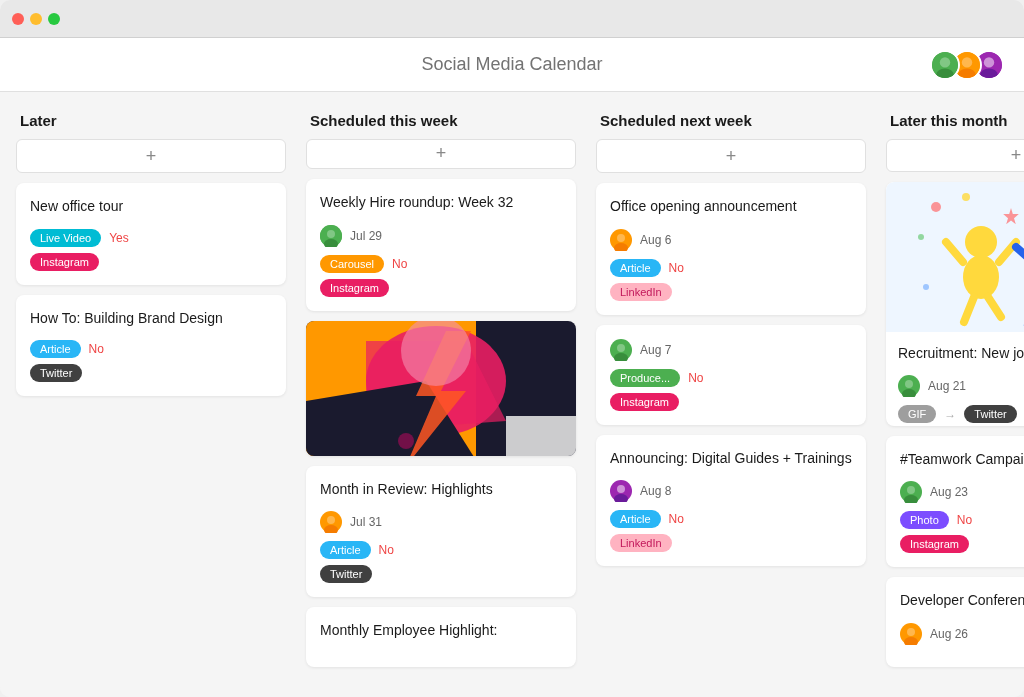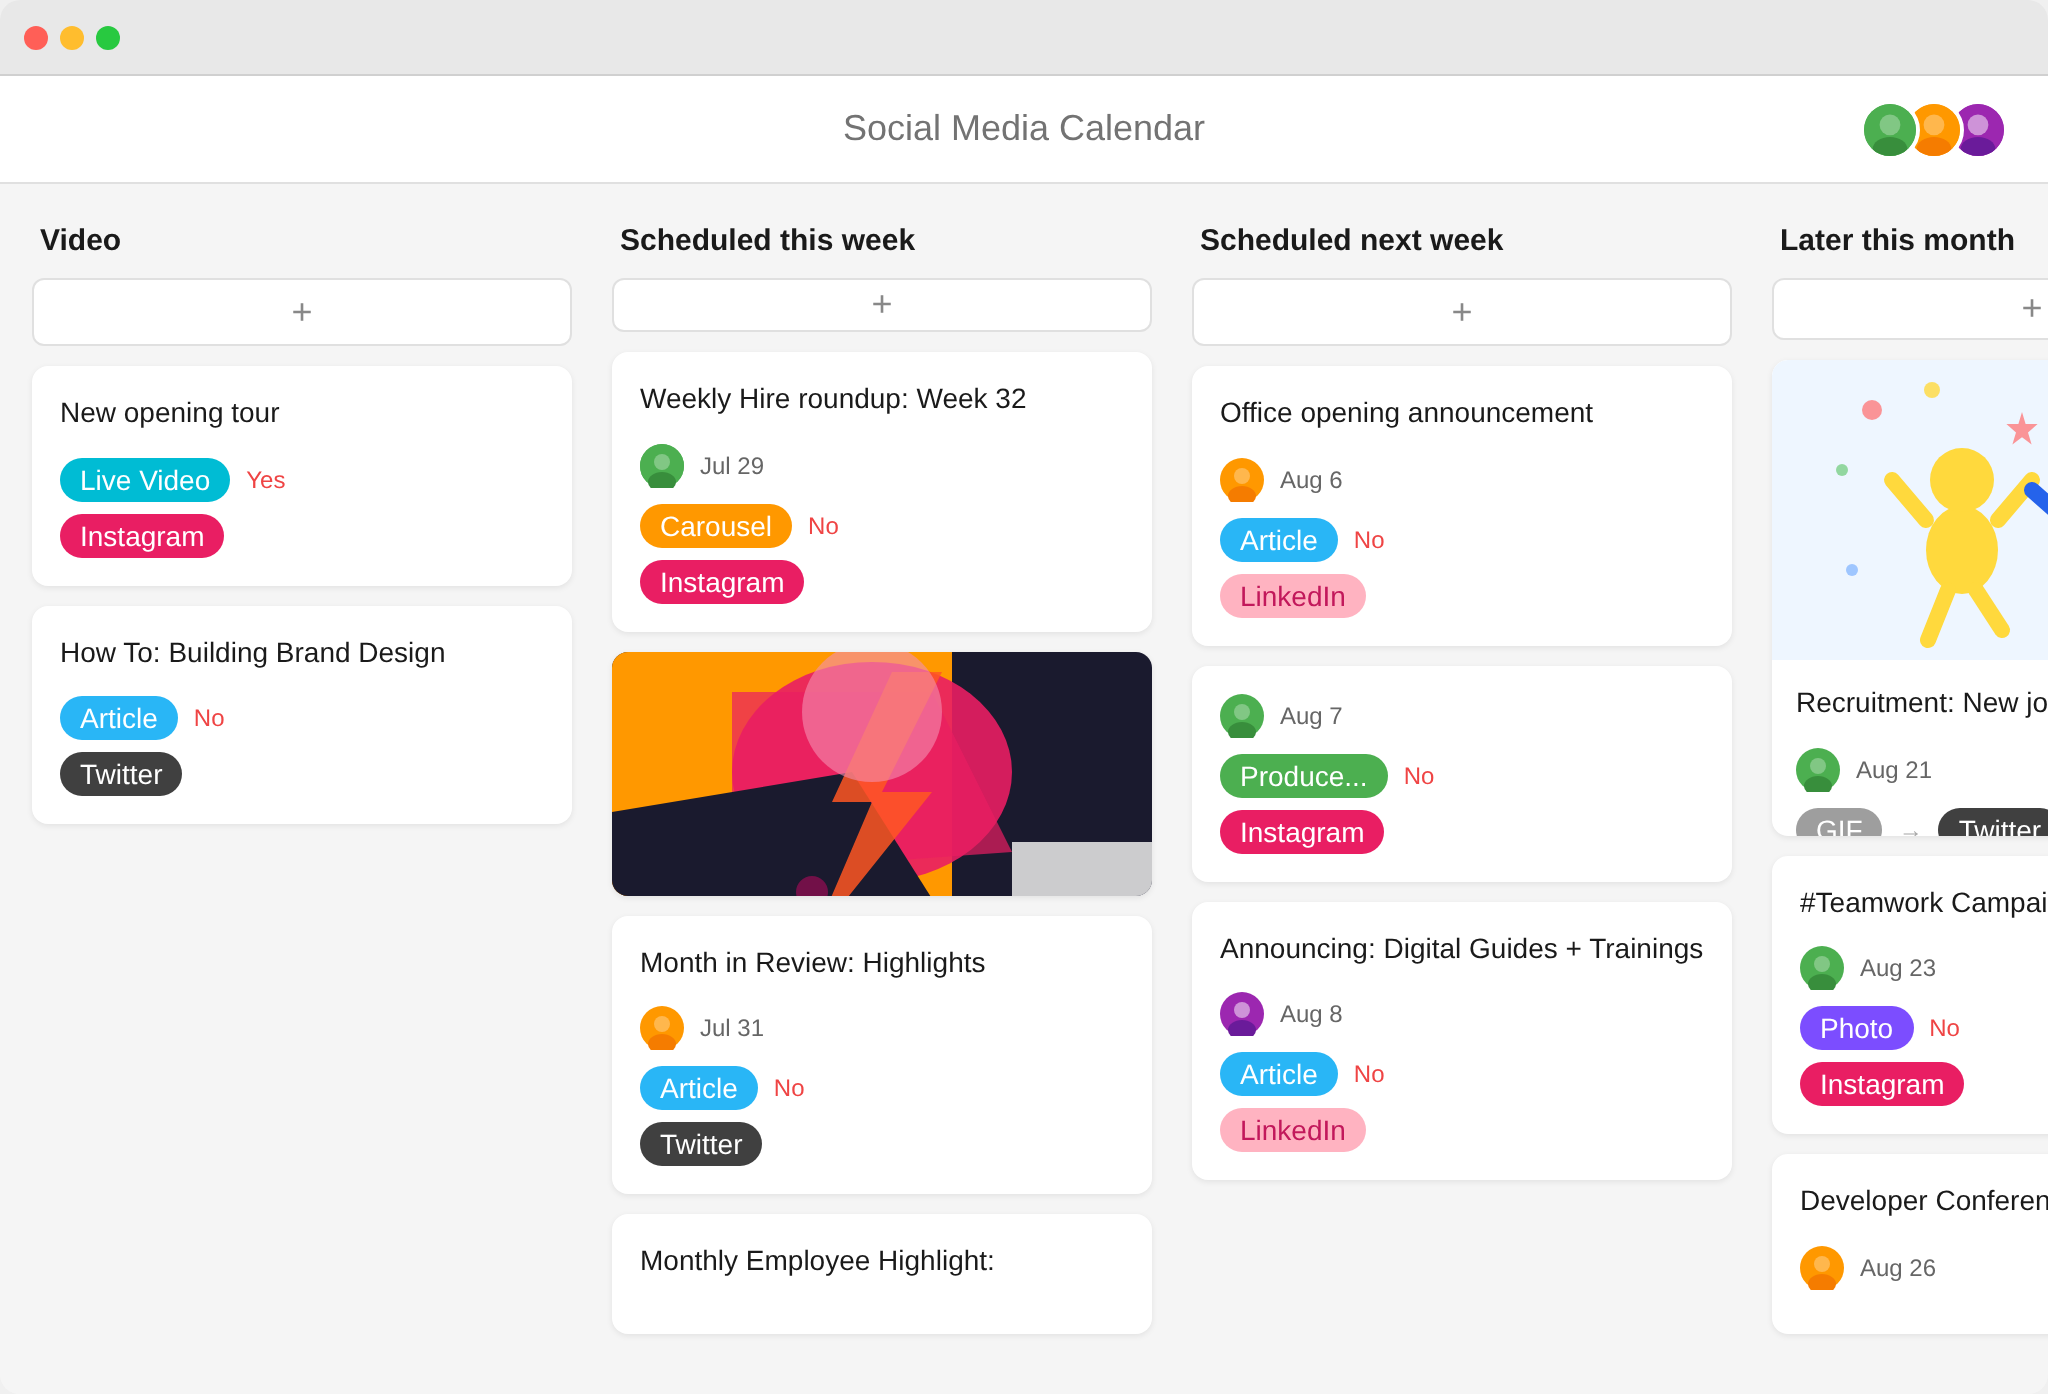--- a/index.html
+++ b/index.html
@@ -149,21 +149,21 @@
     .tags-row {
       display: flex;
       align-items: center;
       gap: 8px;
       flex-wrap: wrap;
       margin-top: 4px;
     }
     .tag {
       padding: 3px 10px;
       border-radius: 12px;
-      font-size: 14px;
+      font-size: 11px;
       font-weight: 500;
       color: white;
       display: inline-block;
     }
     .tag-live-video { background: #00BCD4; }
     .tag-instagram { background: #E91E63; }
     .tag-article { background: #29B6F6; }
     .tag-twitter { background: #404040; }
     .tag-carousel { background: #FF9800; }
     .tag-produce { background: #4CAF50; }
@@ -223,25 +223,25 @@
             <circle cx="15" cy="12" r="6" fill="#CE93D8"></circle>
             <ellipse cx="15" cy="26" rx="10" ry="7" fill="#6A1B9A"></ellipse>
           </svg>
       </div>
     </div>
   </div>
 
   <div class="board">
 
     <div class="column">
-      <div class="column-header">Video</div>
+      <div class="column-header">Later</div>
       <div class="add-btn">+</div>
 
       <div class="card">
-        <div class="card-title">New opening tour</div>
+        <div class="card-title">New office tour</div>
         <div class="tags-row">
           <span class="tag tag-live-video">Live Video</span>
           <span class="yes-no">Yes</span>
         </div>
         <div class="tags-row" style="margin-top:6px;">
           <span class="tag tag-instagram">Instagram</span>
         </div>
       </div>
 
       <div class="card">

